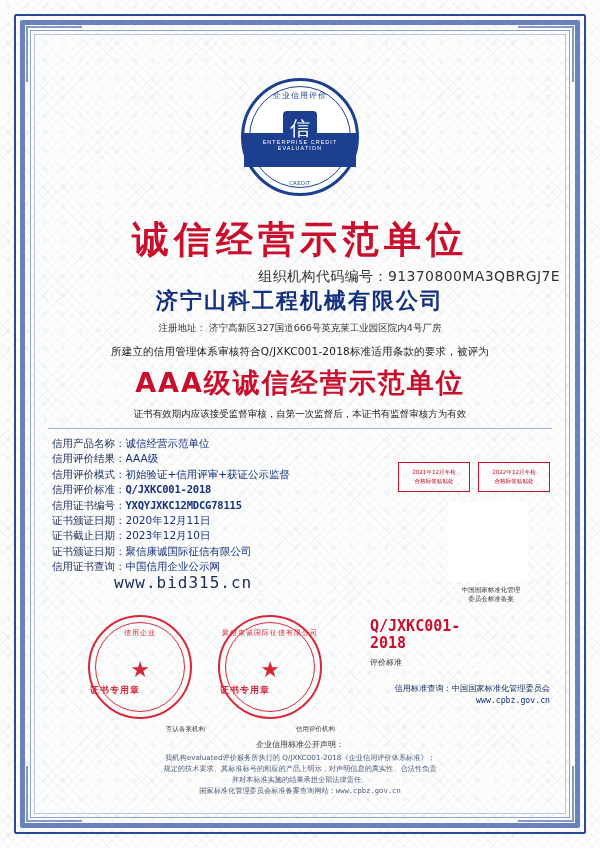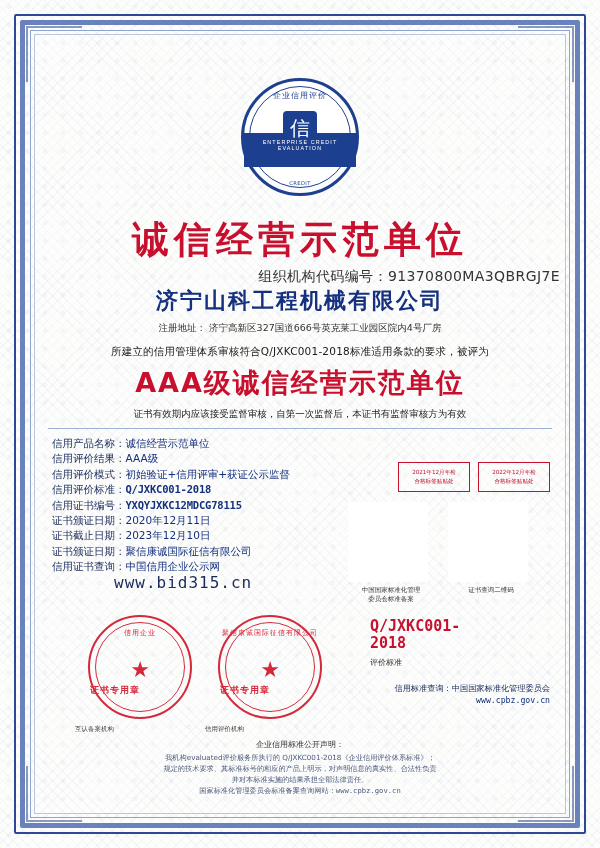--- a/index.html
+++ b/index.html
@@ -312,21 +312,21 @@
     bottom: 20px; left: 0; right: 0;
     text-align: left;
     color: #d3172b;
     font-size: 9px;
     font-weight: bold;
     letter-spacing: 1px;
   }
   .stamp-cap {
     position: absolute;
     width: 130px;
-    text-align: left;
+    text-align: right;
     font-size: 6.5px;
     color: #444;
   }
   .stamp1 { left: 48px; top: 575px; }
   .stamp1-cap { left: 35px; top: 685px; }
   .stamp2 { left: 178px; top: 575px; }
   .stamp2-cap { left: 165px; top: 685px; }
 
   
   .std-code {
@@ -467,24 +467,20 @@
         <div>2022年12月年检</div>
         <div>合格标签贴贴处</div>
       </div>
     </div>
 
     <div class="qr-area">
       <div class="qr-block">
         <div class="qr"></div>
         <div class="qr-cap">中国国家标准化管理<br>委员会标准备案</div>
       </div>
-      <div class="qr-block">
-        <div class="qr"></div>
-        <div class="qr-cap">证书查询二维码</div>
-      </div>
     </div>
 
     <div class="stamp stamp1">
       <div class="inner-ring"></div>
       <div class="s-top">信用企业</div>
       <div class="star">★</div>
       <div class="s-bot">证书专用章</div>
     </div>
     <div class="stamp-cap stamp1-cap">互认备案机构</div>
 

